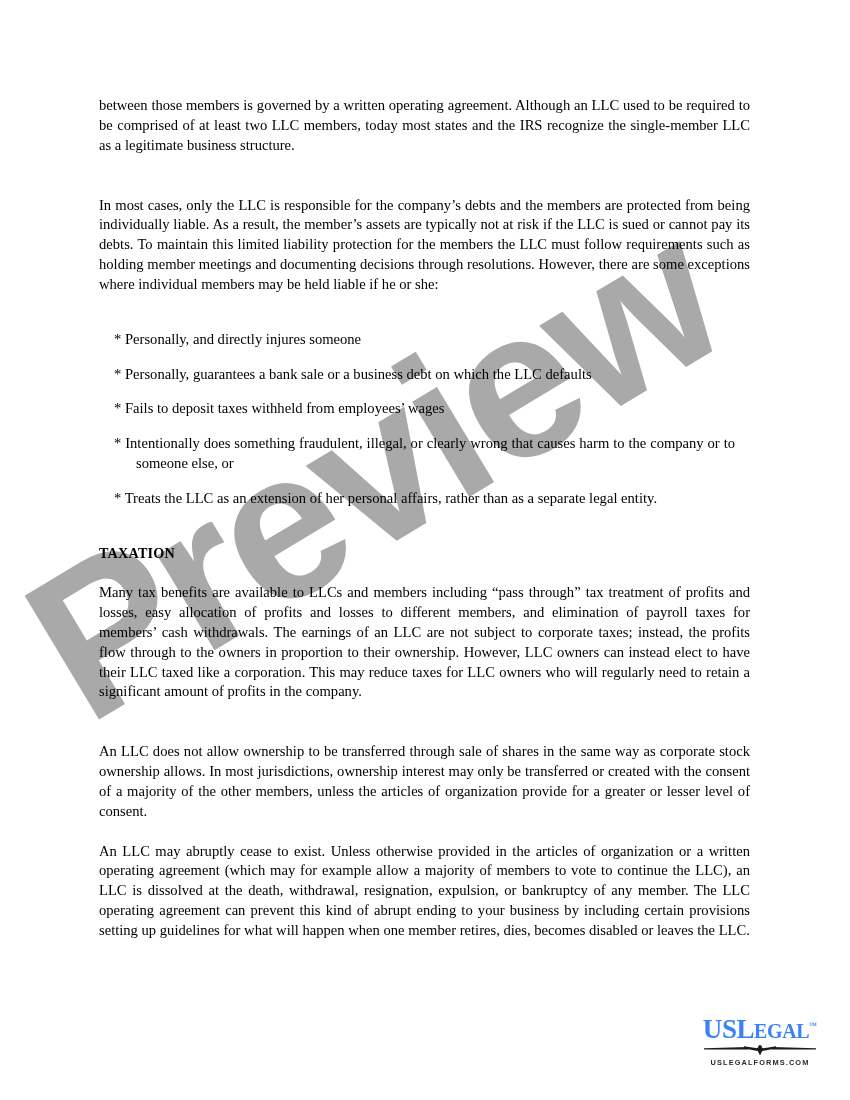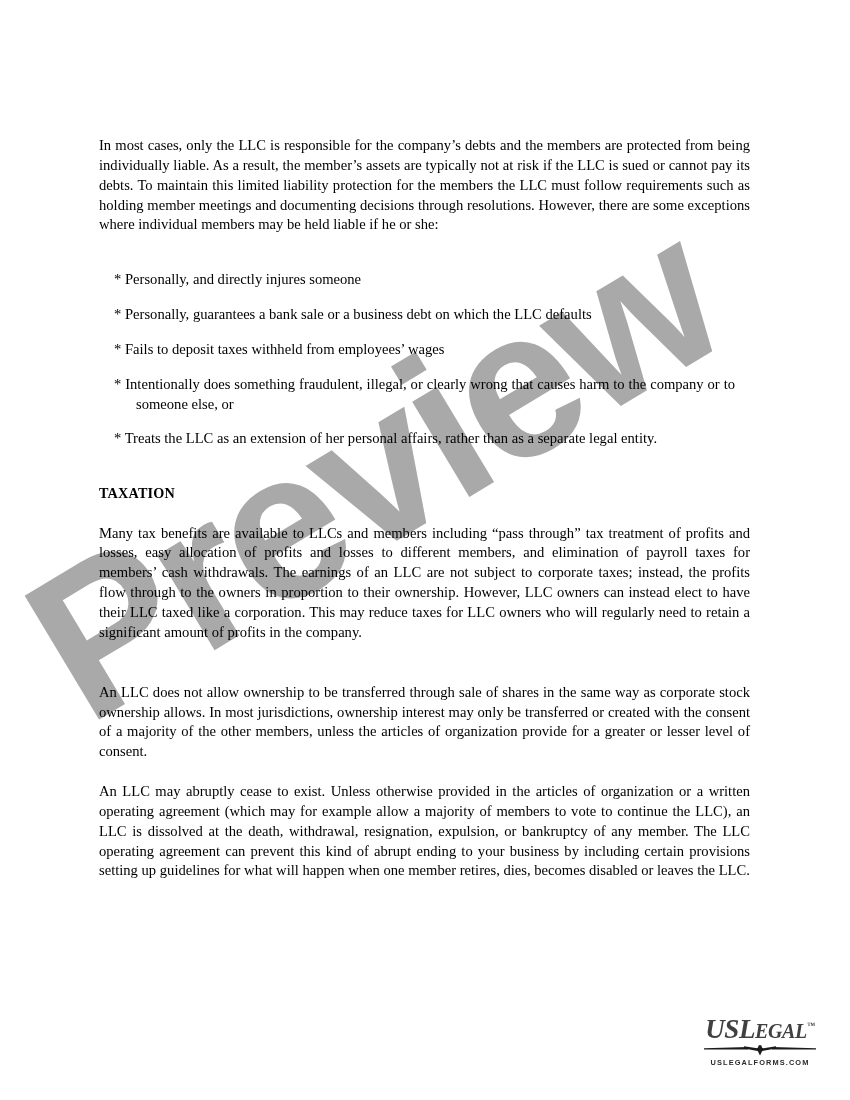--- a/index.html
+++ b/index.html
@@ -141,20 +141,21 @@
 <body>
 
 <div class="page">
 
   <div class="watermark-layer">
     <div class="watermark-text" style="color: rgb(169, 169, 169);">Preview</div>
   </div>
 
   <div class="content">
 
+    <p class="para">between those members is governed by a written operating agreement. Although an LLC used to be required to be comprised of at least two LLC members, today most states and the IRS recognize the single-member LLC as a legitimate business structure.</p>
 
     <div class="gap-before-heading"></div>
     <div class="gap-after-heading"></div>
 
     <p class="para">In most cases, only the LLC is responsible for the company’s debts and the members are protected from being individually liable. As a result, the member’s assets are typically not at risk if the LLC is sued or cannot pay its debts. To maintain this limited liability protection for the members the LLC must follow requirements such as holding member meetings and documenting decisions through resolutions. However, there are some exceptions where individual members may be held liable if he or she:</p>
 
     <div class="gap-para"></div>
 
     <ul class="bullets">
       <li class="bullet">* Personally, and directly injures someone</li>
@@ -177,21 +178,21 @@
 
     <div class="gap-para"></div>
 
     <p class="para">An LLC may abruptly cease to exist. Unless otherwise provided in the articles of organization or a written operating agreement (which may for example allow a majority of members to vote to continue the LLC), an LLC is dissolved at the death, withdrawal, resignation, expulsion, or bankruptcy of any member. The LLC operating agreement can prevent this kind of abrupt ending to your business by including certain provisions setting up guidelines for what will happen when one member retires, dies, becomes disabled or leaves the LLC.</p>
 
     <div class="gap-before-heading"></div>
 
   </div>
 
   <div class="logo">
-    <div class="logo-wordmark" style="color: #404040; font-style: italic;"><span>US</span><span>L</span><span class="small-caps">EGAL</span><span class="logo-tm">™</span></div>
+    <div class="logo-wordmark" style="color: #3b82f6;"><span>US</span><span>L</span><span class="small-caps">EGAL</span><span class="logo-tm">™</span></div>
 
     <div class="logo-emblem">
       <svg width="112" height="13" viewBox="0 0 112 13" aria-hidden="true">
 
         <polygon points="0,4.2 44,3.0 44,5.4 0,5.6" fill="#1b1b1b"></polygon>
 
         <polygon points="112,4.2 68,3.0 68,5.4 112,5.6" fill="#1b1b1b"></polygon>
 
         <polygon points="40,2.2 55,4.6 55,7.2 40,4.6" fill="#1b1b1b"></polygon>
 

